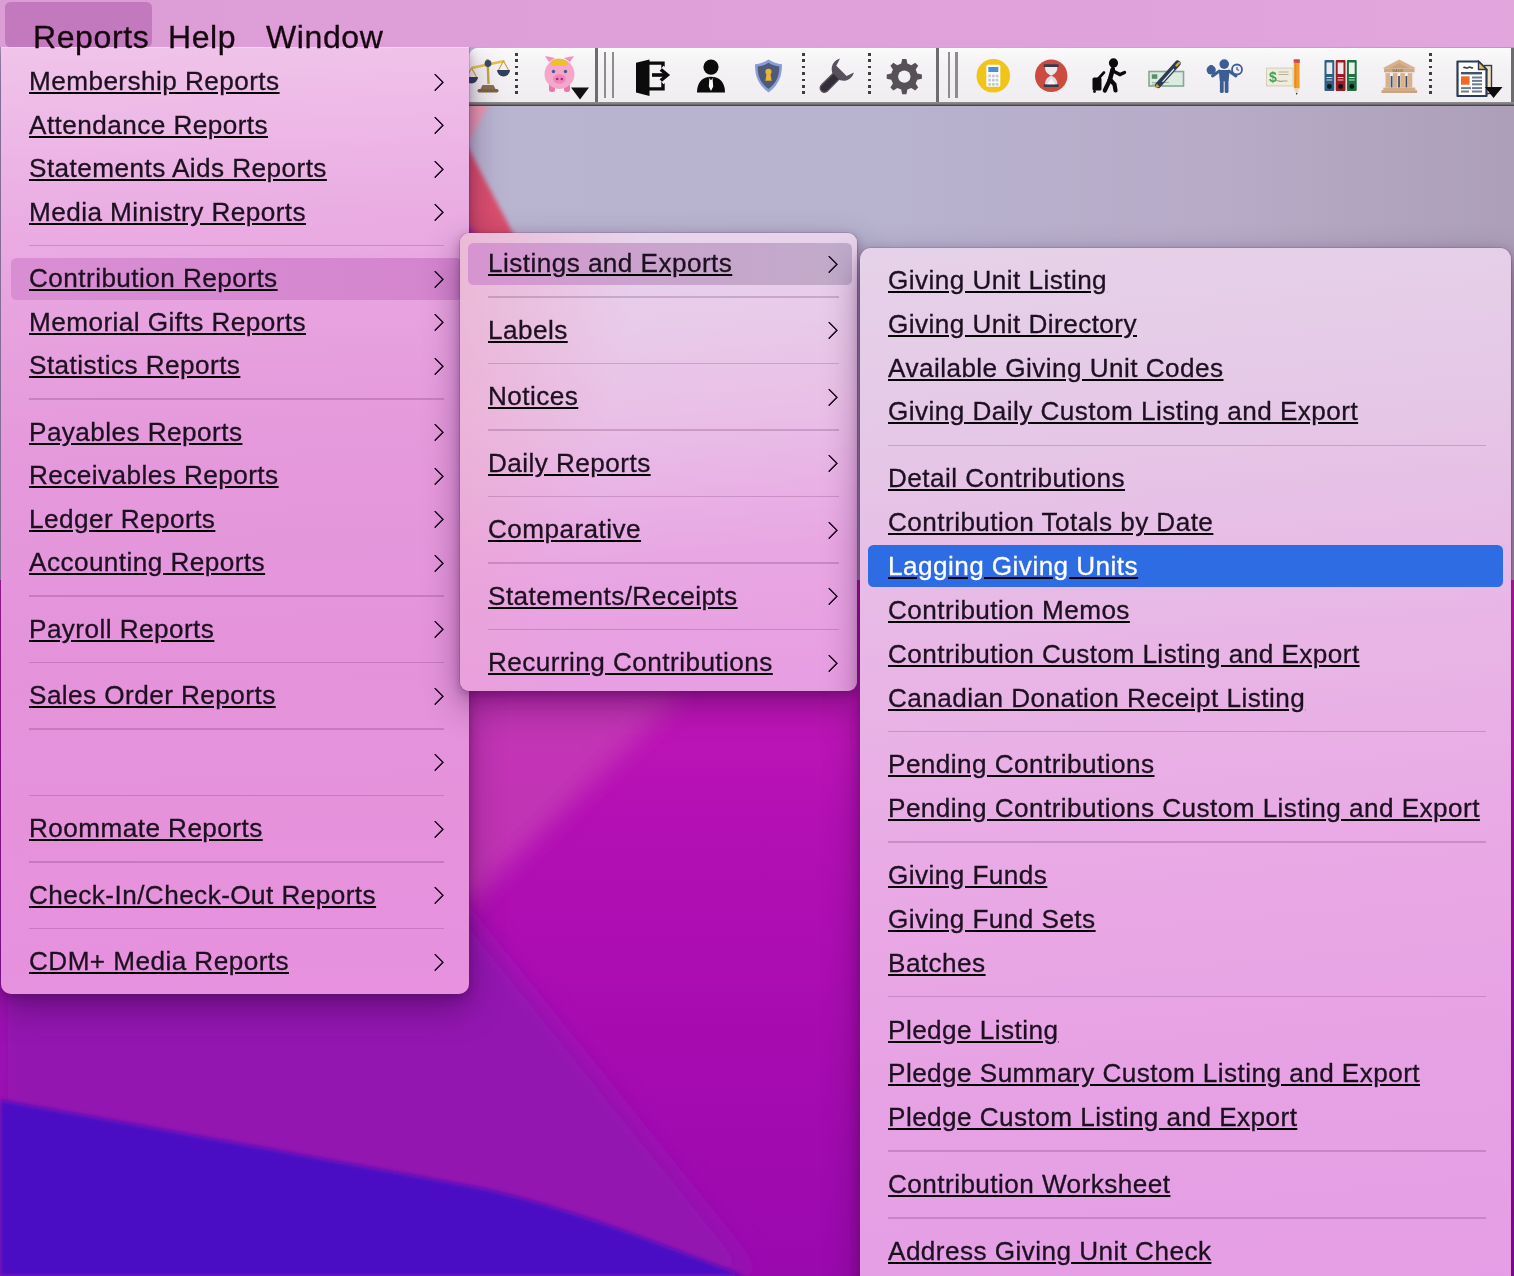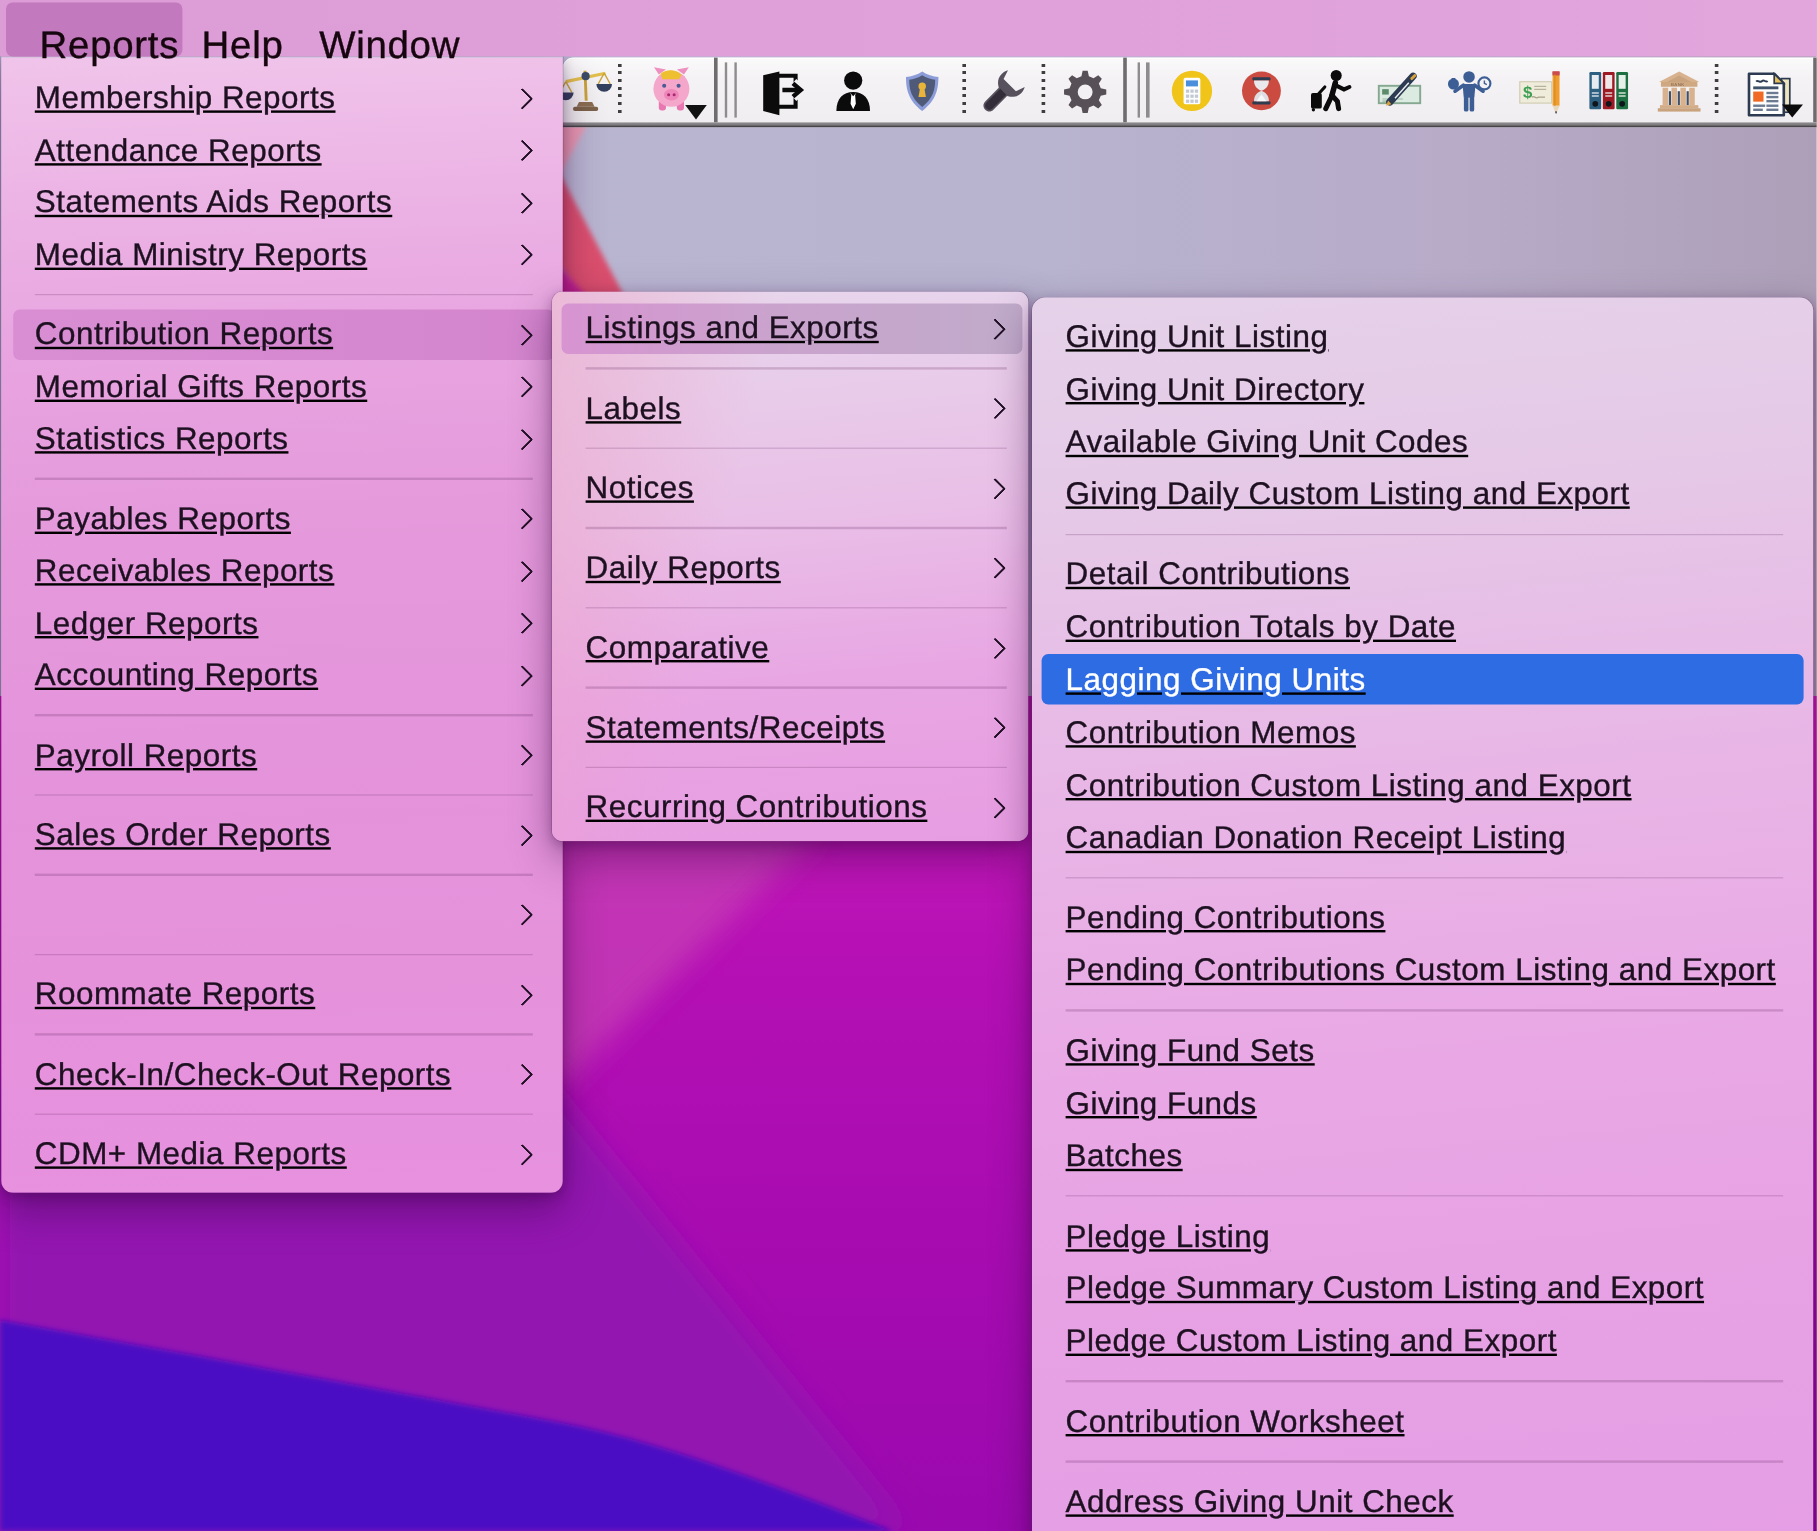--- a/index.html
+++ b/index.html
@@ -42,21 +42,21 @@
   .hl2::before{content:'';position:absolute;left:8px;right:5px;top:0.5px;bottom:1px;
     border-radius:5.5px;background:linear-gradient(90deg,#d794d1 0%,#caa3cd 45%,#c0abca 100%);z-index:1;}
   .hlb{color:#fff;-webkit-text-stroke:0.3px #fff;}
   .hlb::before{content:'';position:absolute;left:8px;right:8px;top:0.5px;bottom:1px;
     border-radius:5.5px;background:#2e6ce4;z-index:1;}
   #menu1{left:1px;top:47px;width:467.5px;height:946.5px;
     border-radius:0 0 10px 10px;padding-top:12px;
     border-top:1px solid #ecd9ec;
     background:linear-gradient(178deg,#f0c4ea 0%,#ecb4e5 12%,#e8a5e0 25%,#e59adc 40%,#e494db 60%,#e592db 80%,#e791df 100%);}
   #menu2 .sep{margin-right:18px;}
-  #menu2{left:460px;top:243px;width:397px;height:458px;
+  #menu2{left:460px;top:233px;width:397px;height:458px;
     border-radius:9px;padding-top:9px;
     background:linear-gradient(102deg,rgba(238,162,198,.55),rgba(238,162,198,0) 38%),
                linear-gradient(175deg,#e7d7ec 0%,#e9c0e7 40%,#e8a6e3 70%,#e79de2 100%);}
   #menu3 .mi{height:43.85px;}
   #menu3{left:860px;top:247.5px;width:651px;height:1100px;
     border-radius:11px;padding-top:11px;
     background:linear-gradient(175deg,#e5d2e9 0%,#e5c9e7 15%,#e8b7e6 35%,#e9a9e5 55%,#e7a2e4 72%,#e59fe4 88%,#e59ee6 100%);}
 </style>
 </head>
 <body>
@@ -461,26 +461,26 @@
     </div>
   <div class="sep"></div>
   <div class="mi">
       <span>Pending Contributions</span>
     </div>
   <div class="mi">
       <span>Pending Contributions Custom Listing and Export</span>
     </div>
   <div class="sep"></div>
   <div class="mi">
+      <span>Giving Funds</span>
+    </div>
+  <div class="mi">
       <span>Giving Fund Sets</span>
     </div>
   <div class="mi">
-      <span>Giving Funds</span>
-    </div>
-  <div class="mi">
       <span>Batches</span>
     </div>
   <div class="sep"></div>
   <div class="mi">
       <span>Pledge Listing</span>
     </div>
   <div class="mi">
       <span>Pledge Summary Custom Listing and Export</span>
     </div>
   <div class="mi">

